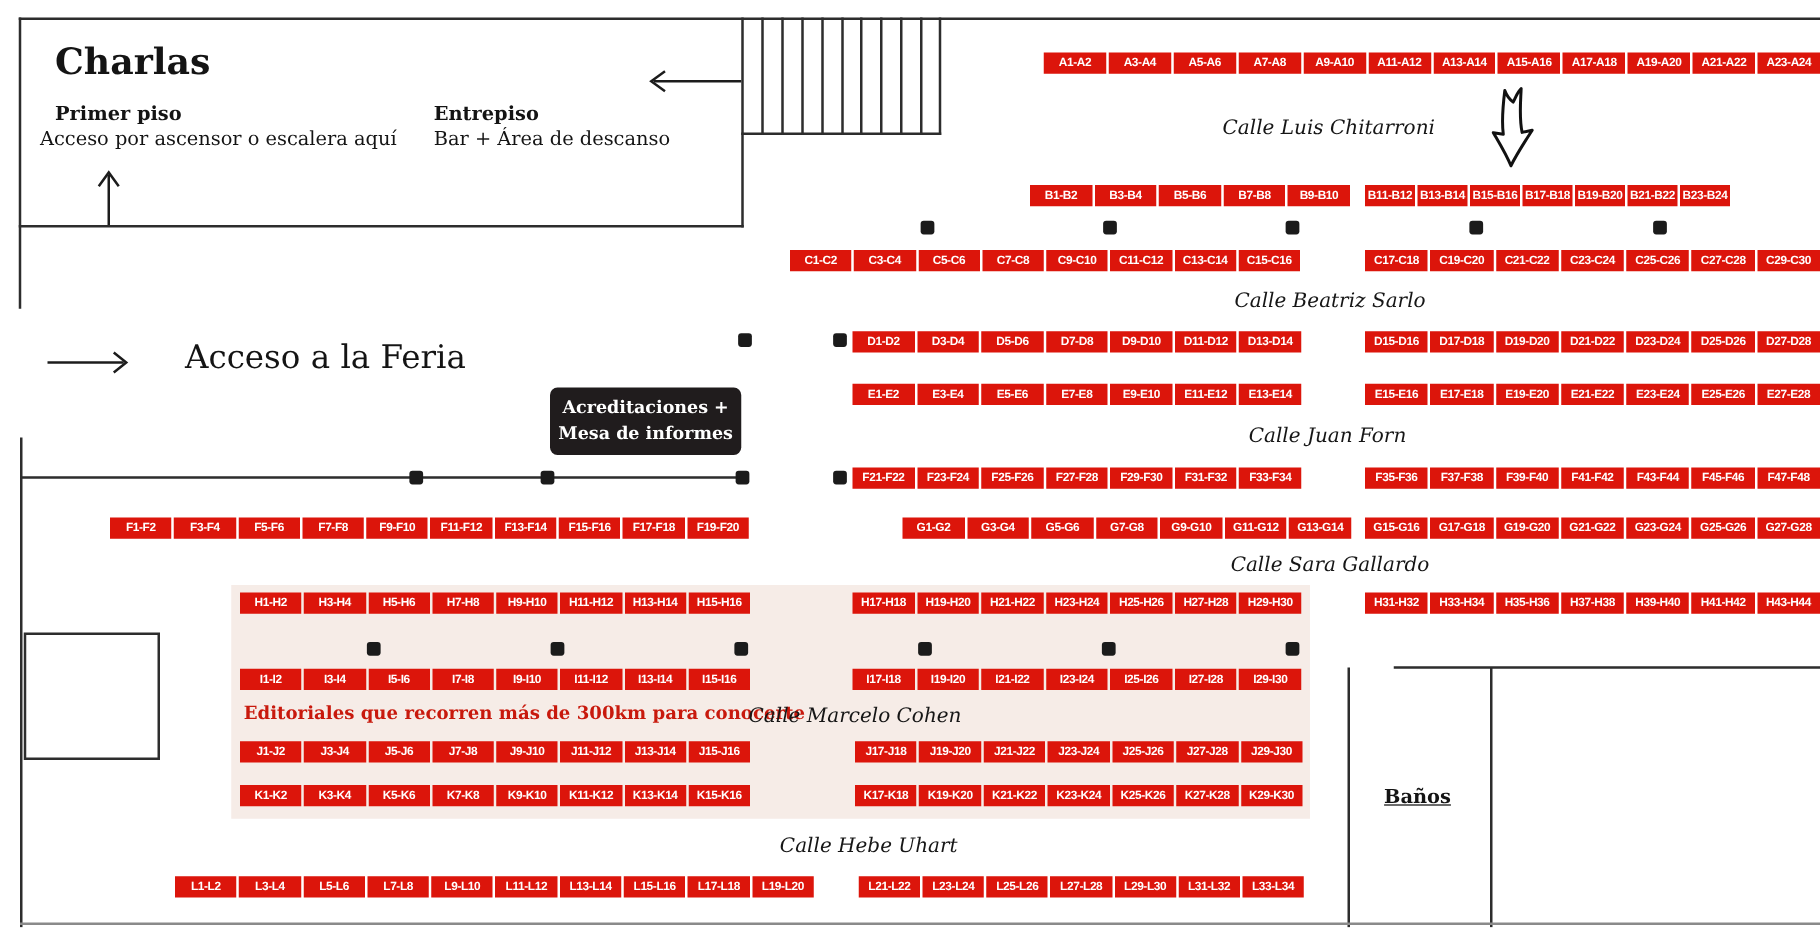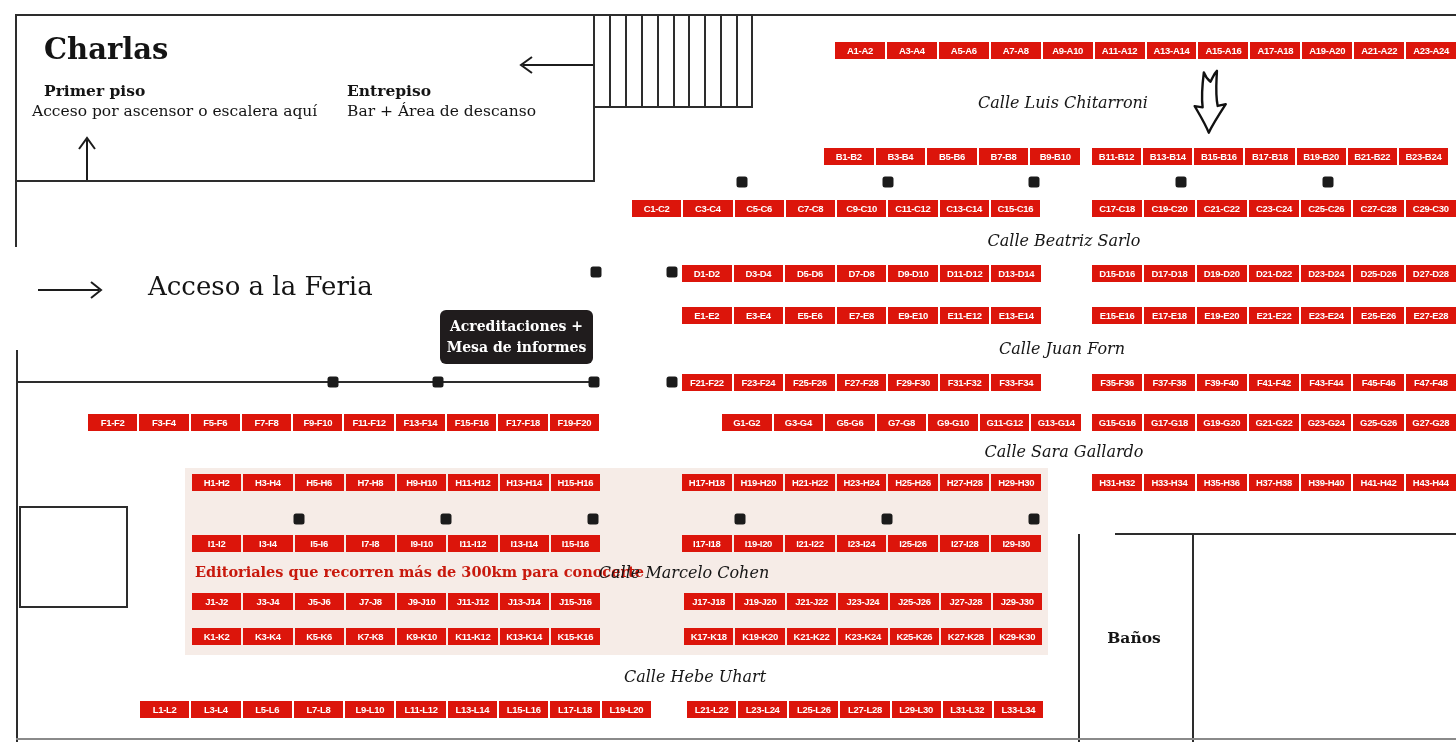--- a/index.html
+++ b/index.html
@@ -18,21 +18,21 @@
   .charlas-title{position:absolute;left:44px;top:34px;font:700 29px/1.1 "DejaVu Serif",serif;color:#141414;}
   .sub-head{position:absolute;font:700 15.5px/1.2 "DejaVu Serif",serif;color:#141414;}
   .body-text{position:absolute;font:15.5px/1.2 "DejaVu Serif",serif;color:#141414;}
   .entrance-label{position:absolute;left:148px;top:272px;font:500 26px/1.1 "DejaVu Serif",serif;color:#141414;}
   .info-box{position:absolute;left:440px;top:310px;width:153px;height:54px;background:#201c1d;border-radius:6px;
             display:flex;align-items:center;justify-content:center;text-align:center;
             font:700 14px/1.5 "DejaVu Serif",serif;color:#ffffff;}
   .zone-note{position:absolute;left:195px;top:571px;transform:translateY(-50%);white-space:nowrap;
              font:700 14.5px "DejaVu Serif",serif;color:#c8190d;}
   .banos-label{position:absolute;transform:translate(-50%,-50%);left:1134px;top:637px;
-               font:700 15.5px "DejaVu Serif",serif;color:#141414;}
+               font:700 15.5px "DejaVu Serif",serif;color:#141414;text-decoration:underline;}
   .arrow-layer{position:absolute;left:0;top:0;pointer-events:none;}
 </style>
 </head>
 <body>
 
 <div class="canvas">
 
   <div class="zone"></div>
 
   <div class="wall" style="left:15px;top:14px;width:1441px;height:2px;"></div>
@@ -100,21 +100,21 @@
         <div class="stand">A21-A22</div>
         <div class="stand">A23-A24</div>
       </div>
       <div class="stand-group" style="left: 784px; top: 148px; width: 256px; padding-left: 40px;">
         <div class="stand">B1-B2</div>
         <div class="stand">B3-B4</div>
         <div class="stand">B5-B6</div>
         <div class="stand">B7-B8</div>
         <div class="stand">B9-B10</div>
       </div>
-      <div class="stand-group" style="left: 1092px; top: 148px; width: 356px;">
+      <div class="stand-group" style="left: 1092px; top: 148px; width: 292px;">
         <div class="stand">B11-B12</div>
         <div class="stand">B13-B14</div>
         <div class="stand">B15-B16</div>
         <div class="stand">B17-B18</div>
         <div class="stand">B19-B20</div>
         <div class="stand">B21-B22</div>
         <div class="stand">B23-B24</div>
       </div>
       <div class="stand-group" style="left: 632px; top: 200px; width: 408px;">
         <div class="stand">C1-C2</div>
@@ -146,21 +146,21 @@
       </div>
       <div class="stand-group" style="left: 1092px; top: 265px; width: 364px;">
         <div class="stand">D15-D16</div>
         <div class="stand">D17-D18</div>
         <div class="stand">D19-D20</div>
         <div class="stand">D21-D22</div>
         <div class="stand">D23-D24</div>
         <div class="stand">D25-D26</div>
         <div class="stand">D27-D28</div>
       </div>
-      <div class="stand-group" style="left: 682px; top: 307px; width: 359px;">
+      <div class="stand-group" style="left: 682px; top: 307px; width: 359px; justify-content: flex-end;">
         <div class="stand">E1-E2</div>
         <div class="stand">E3-E4</div>
         <div class="stand">E5-E6</div>
         <div class="stand">E7-E8</div>
         <div class="stand">E9-E10</div>
         <div class="stand">E11-E12</div>
         <div class="stand">E13-E14</div>
       </div>
       <div class="stand-group" style="left: 1092px; top: 307px; width: 364px;">
         <div class="stand">E15-E16</div>

